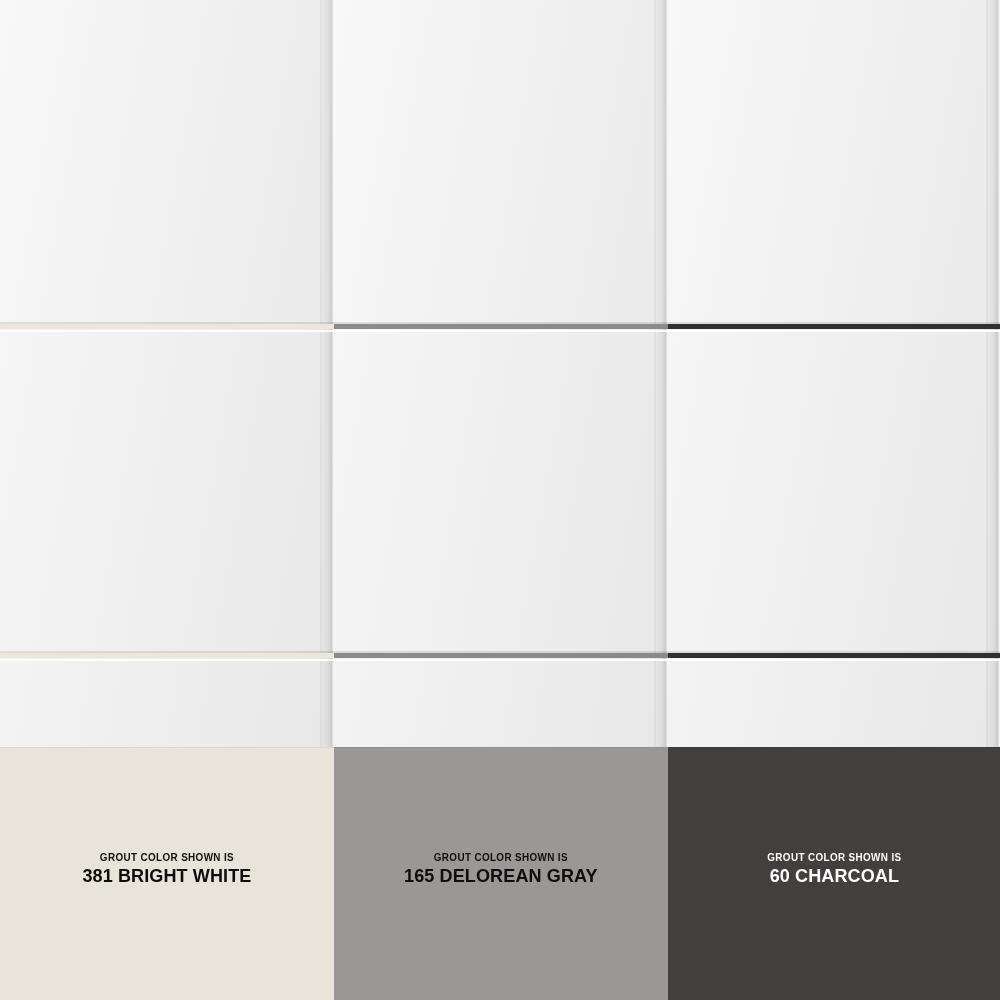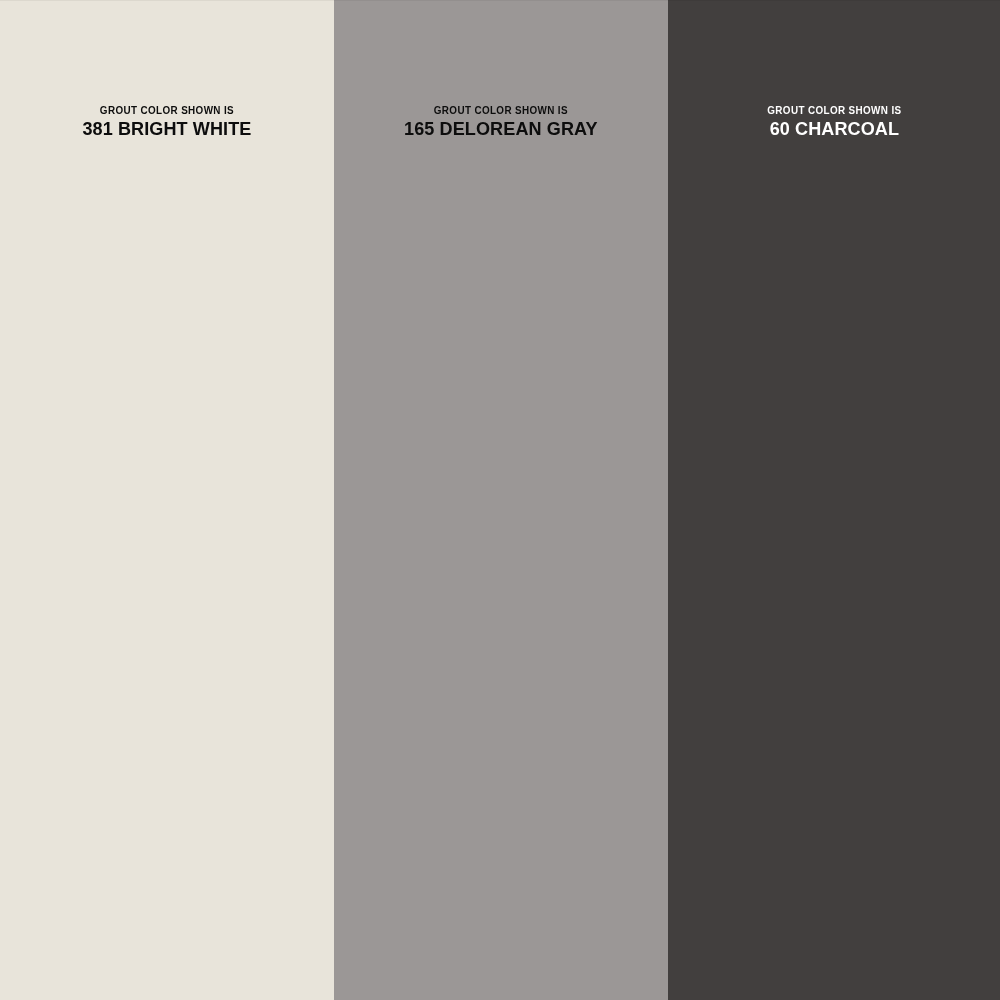--- a/index.html
+++ b/index.html
@@ -21,21 +21,21 @@
     height: 1000px;
     display: flex;
     background: #ffffff;
   }
 
   
   .panel {
     position: relative;
     height: 1000px;
     display: flex;
-    flex-direction: row;
+    flex-direction: column;
     background: #b91c1c;
     overflow: hidden;
   }
   .panel-1 { width: 334px; }
   .panel-2 { width: 334px; }
   .panel-3 { width: 332px; }
 
   
   .panel + .panel { box-shadow: inset 3px 0 0 #ffffff; }
 

